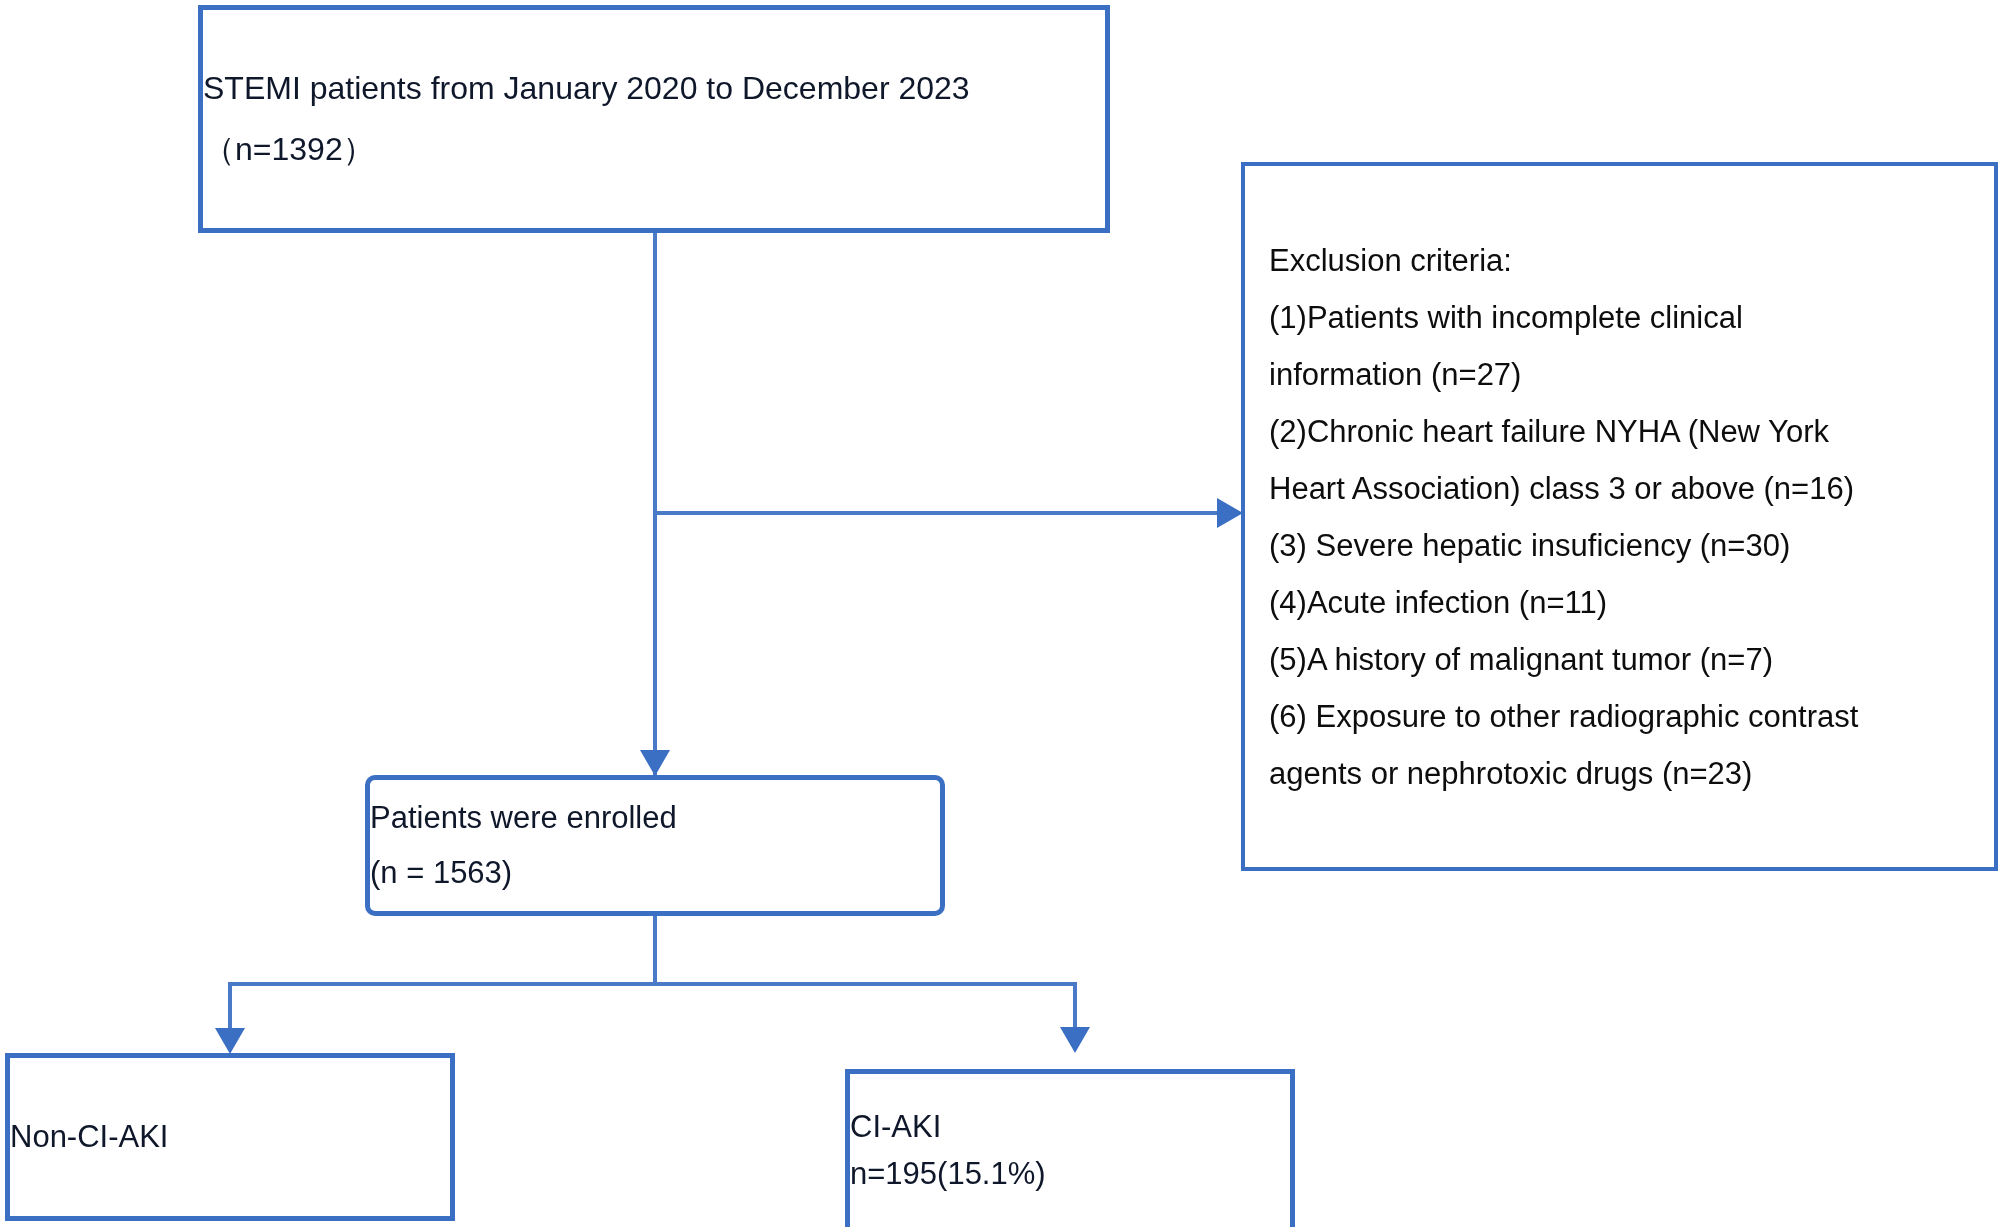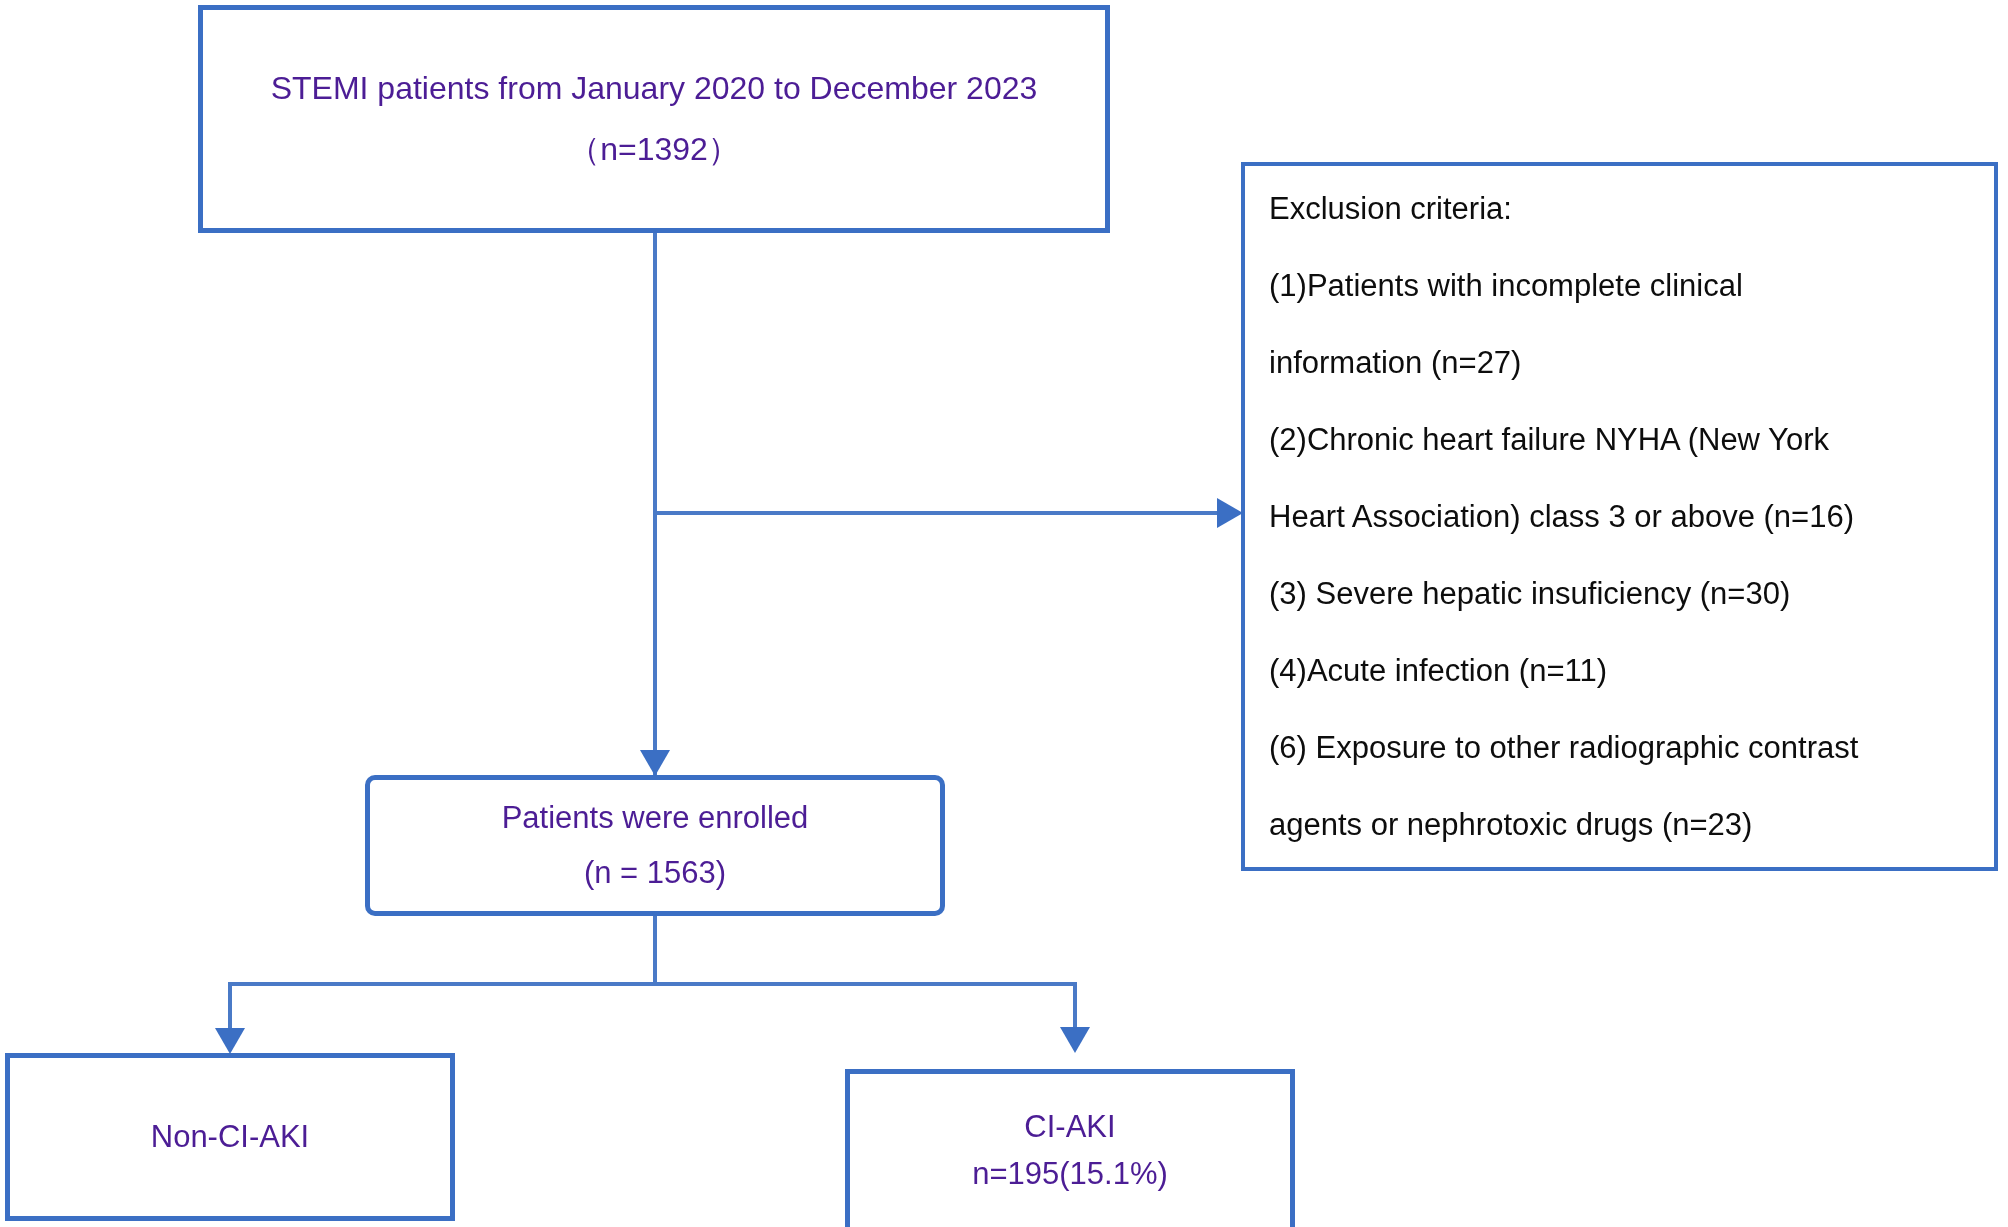--- a/index.html
+++ b/index.html
@@ -21,24 +21,24 @@
     position: absolute;
     box-sizing: border-box;
     border: 5px solid #3b6fc4;
     background: #ffffff;
     display: flex;
     flex-direction: column;
     justify-content: center;
     color: #000000;
   }
   .box-line {
-    text-align: center;
+    text-align: left;
     line-height: 1.9;
     font-size: 31px;
-    color: #4c1d95;
+    color: #0f172a;
     white-space: nowrap;
   }
 
   
   #box-source {
     left: 198px;
     top: 5px;
     width: 912px;
     height: 228px;
     border-width: 5px;
@@ -47,21 +47,20 @@
 
   
   #box-exclusion {
     left: 1241px;
     top: 162px;
     width: 757px;
     height: 709px;
     border-width: 4px;
     justify-content: center;
     padding: 0 20px 0 24px;
-    gap: 20px;
   }
   #box-exclusion .ex-line {
     font-size: 31px;
     line-height: 1.0;
     color: #0d0d0d;
     text-align: left;
     margin: 0;
     padding: 13px 0;
     white-space: nowrap;
   }
@@ -150,20 +149,21 @@
   </div>
 
   <div class="box" id="box-exclusion">
     <p class="ex-line">Exclusion criteria:</p>
     <p class="ex-line">(1)Patients with incomplete clinical</p>
     <p class="ex-line">information (n=27)</p>
     <p class="ex-line">(2)Chronic heart failure NYHA (New York</p>
     <p class="ex-line">Heart Association) class 3 or above (n=16)</p>
     <p class="ex-line">(3) Severe hepatic insuficiency (n=30)</p>
     <p class="ex-line">(4)Acute infection (n=11)</p>
+    <p class="ex-line">(5)A history of malignant tumor (n=7)</p>
     <p class="ex-line">(6) Exposure to other radiographic contrast</p>
     <p class="ex-line">agents or nephrotoxic drugs (n=23)</p>
   </div>
 
   <div class="box" id="box-enrolled">
     <div class="box-line">Patients were enrolled</div>
     <div class="box-line">(n = 1563)</div>
   </div>
 
   <div class="box" id="box-noncaki">

